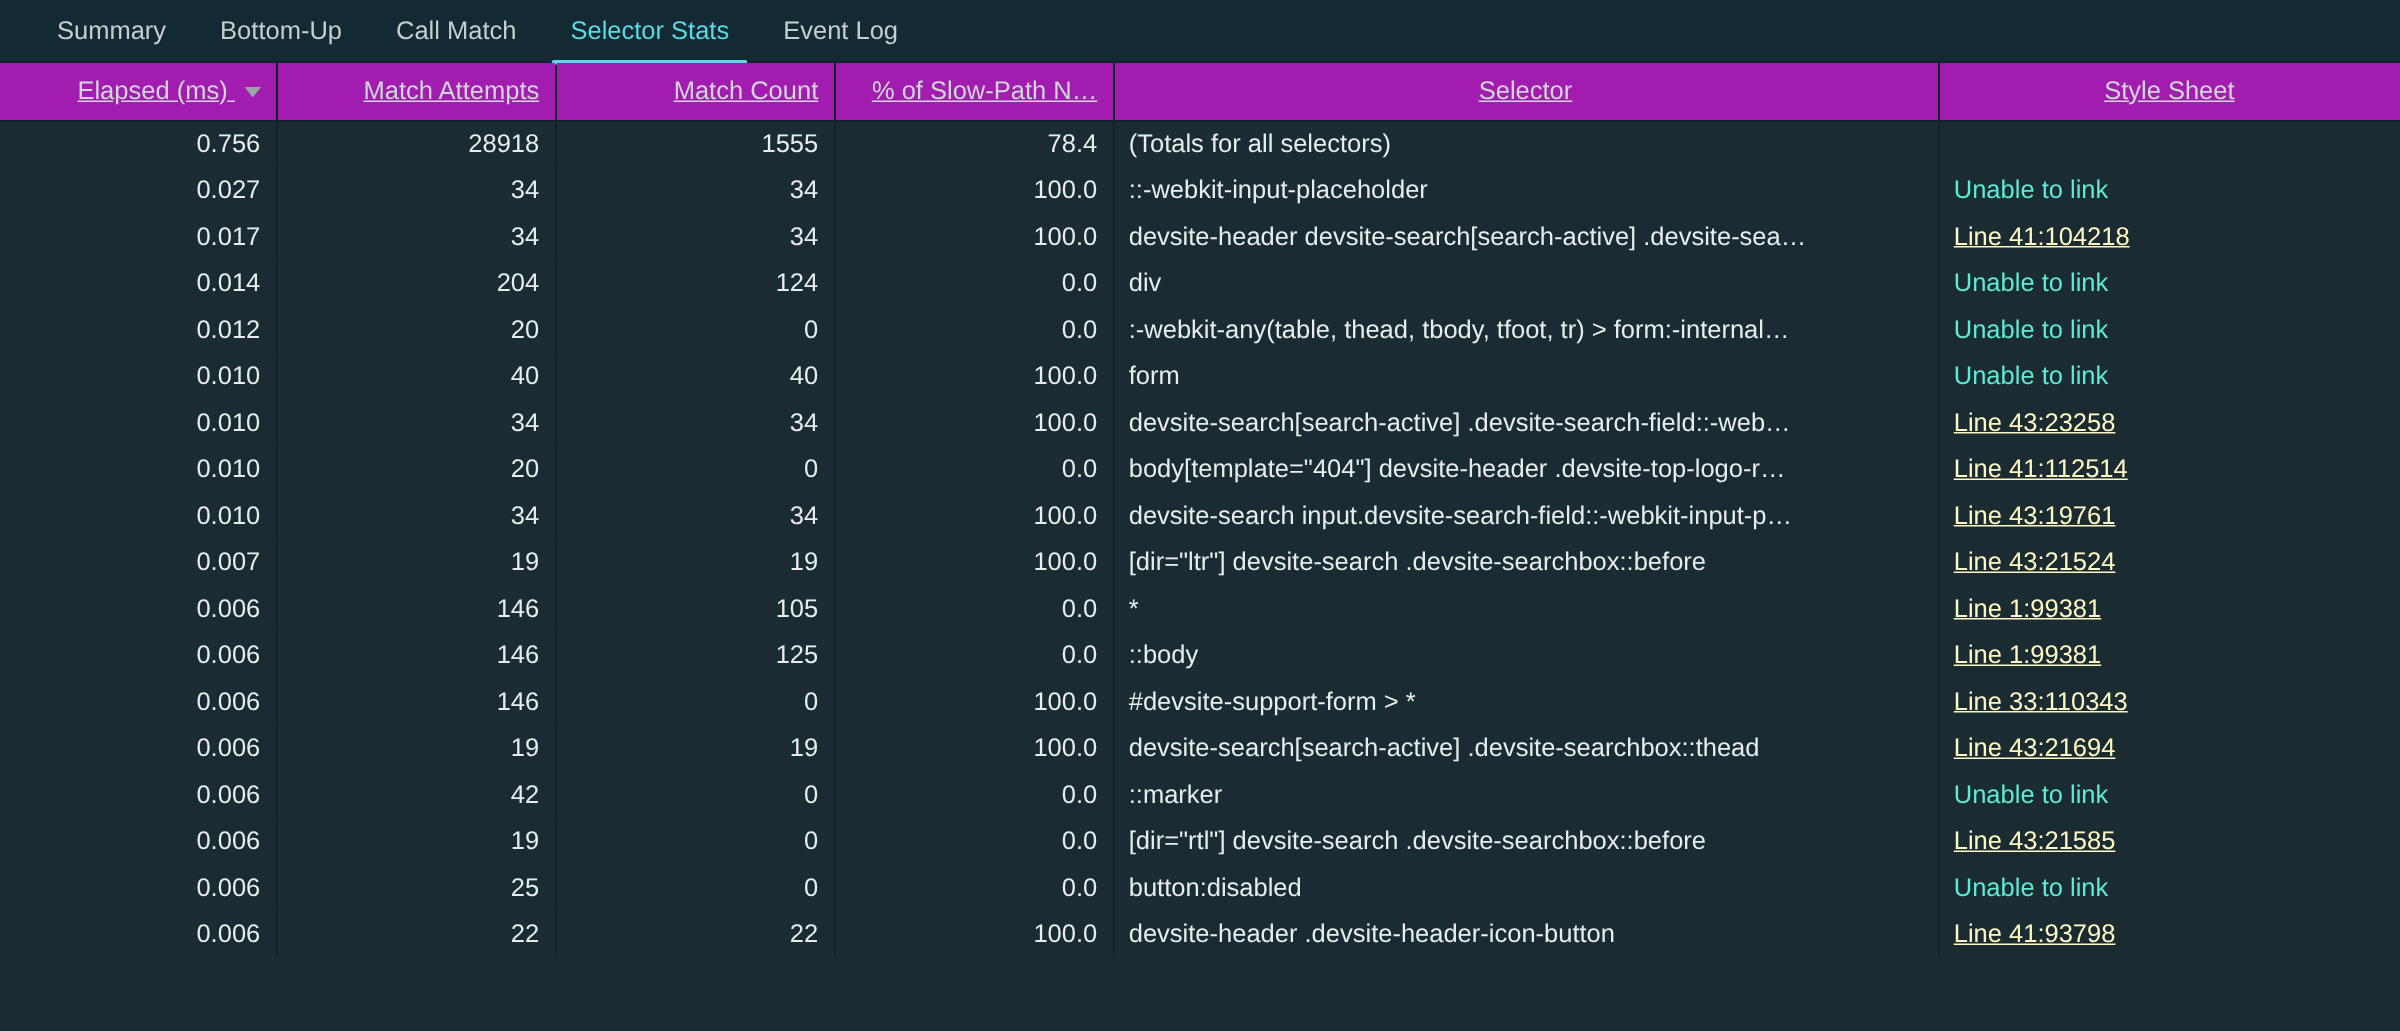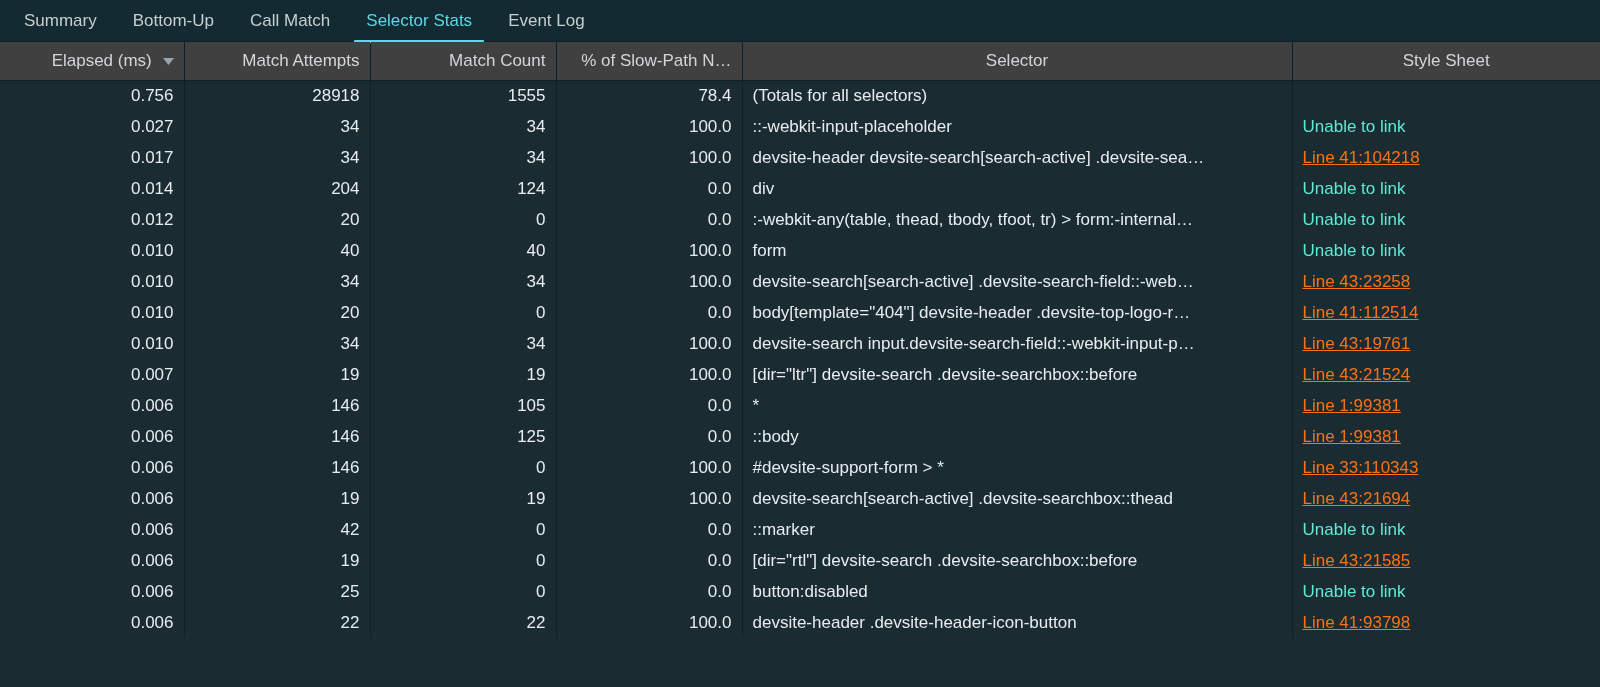--- a/index.html
+++ b/index.html
@@ -11,21 +11,21 @@
     font-size: 17px;
     color: #d8e0e2;
     overflow: hidden;
   }
   .tabs {
     display: flex;
     align-items: center;
     height: 42px;
     background: #132a32;
     border-bottom: 1px solid #0d2128;
-    padding: 0 6px;
+    padding: 0 20px;
   }
   .tab {
     padding: 0 18px;
     height: 42px;
     line-height: 42px;
     color: #c6ced0;
     cursor: pointer;
     position: relative;
   }
   .tab.active {
@@ -40,30 +40,31 @@
     background: #5cd9e6;
     border-radius: 1px;
   }
   .grid {
     width: 100%;
     border-collapse: collapse;
   }
   .grid th {
     font-weight: 400;
     color: #cfd7d9;
-    background: #404040;
+    background: #a21caf;
     border-right: 1px solid #0d2128;
     border-bottom: 1px solid #0d2128;
     height: 38px;
     padding: 0 10px;
     text-align: right;
     white-space: nowrap;
     overflow: hidden;
     text-overflow: ellipsis;
     position: relative;
+    text-decoration: underline;
   }
   .grid th.txt { text-align: center; }
   .grid th:last-child { border-right: none; }
   .grid th.sort .arrow {
     display: inline-block;
     margin-left: 6px;
     vertical-align: middle;
   }
   .arrow svg { display:block; }
   .grid td {
@@ -73,21 +74,21 @@
     text-align: right;
     white-space: nowrap;
     overflow: hidden;
     text-overflow: ellipsis;
     color: #e7edee;
   }
   .grid td:last-child { border-right: none; }
   .grid td.txt { text-align: left; }
   .grid tbody tr { background: #1a2b32; }
   .link {
-    color: #f97316;
+    color: #fef9c3;
     text-decoration: underline;
     cursor: pointer;
   }
   .plain { color: #5eead4; }
   col.c-elapsed   { width: 184px; }
   col.c-attempts  { width: 186px; }
   col.c-count     { width: 186px; }
   col.c-slow      { width: 186px; }
   col.c-selector  { width: 550px; }
   col.c-sheet     { width: 308px; }

